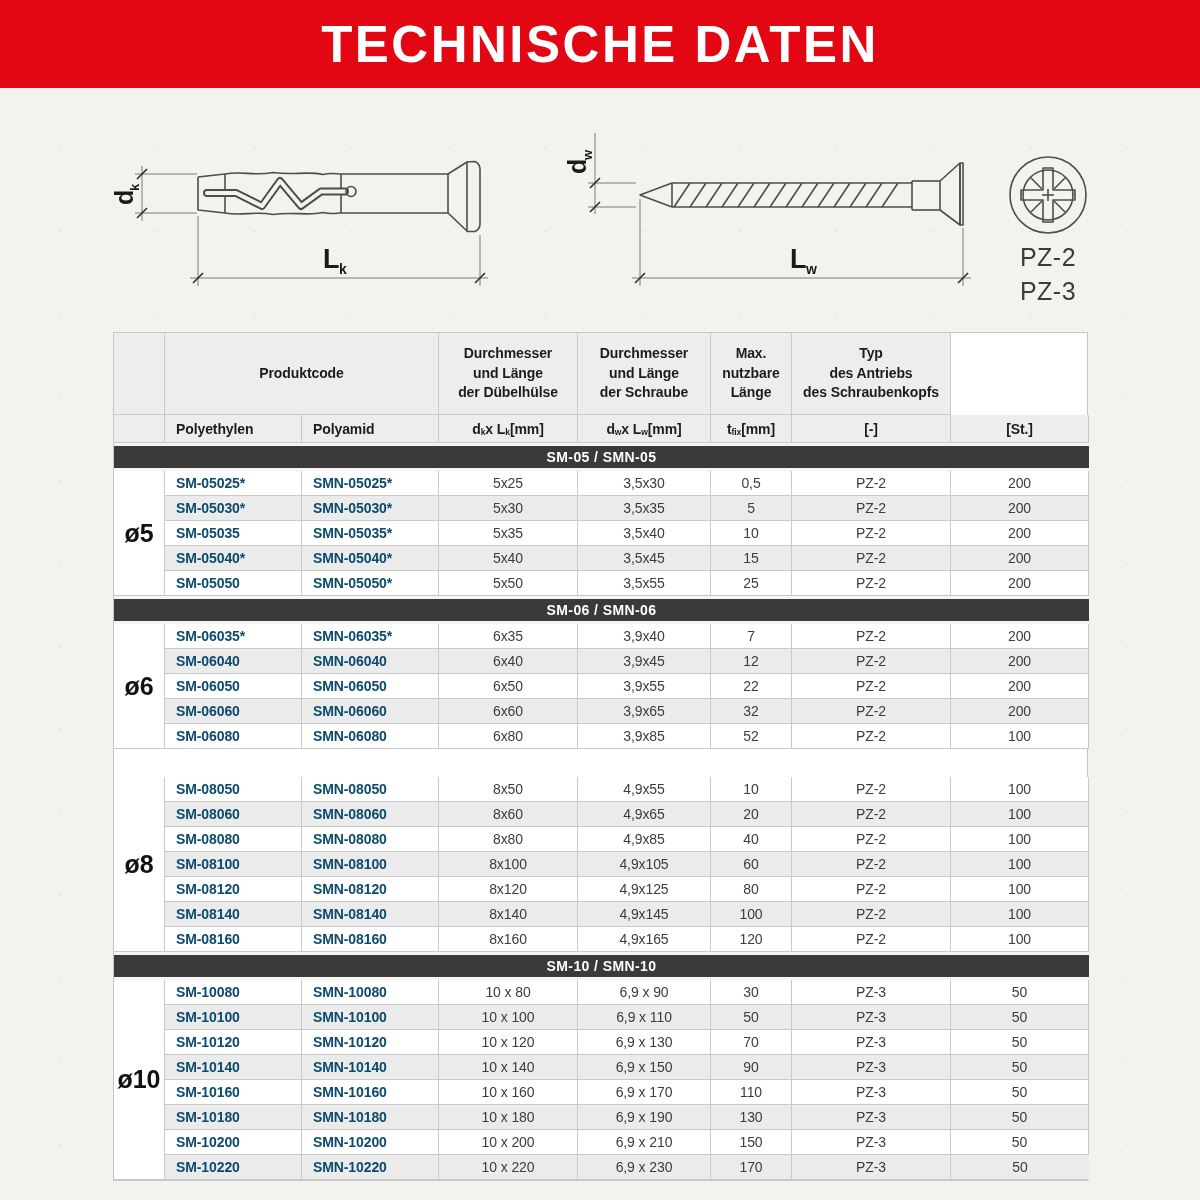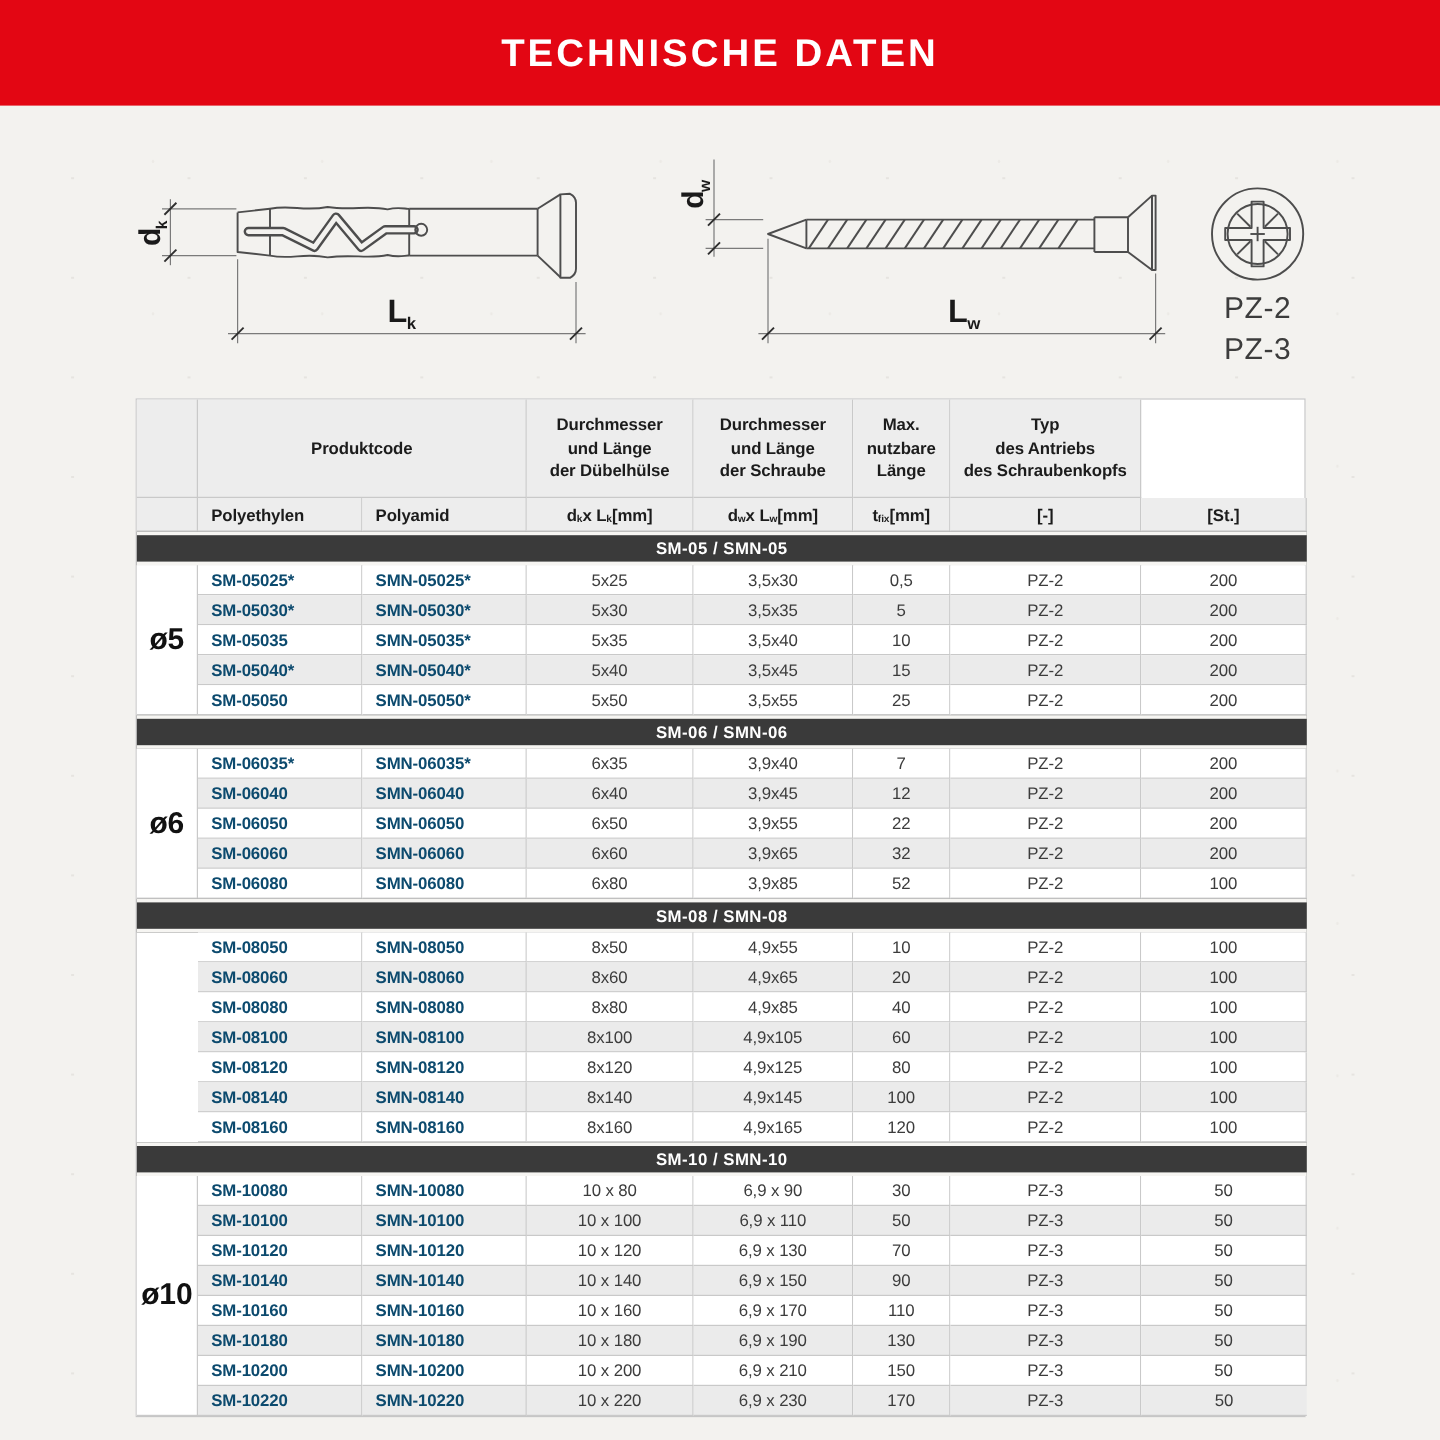--- a/index.html
+++ b/index.html
@@ -17,21 +17,21 @@
     color:#161616;
   }
 
   
   .banner {
     position:absolute; left:0; top:0; width:1200px; height:88px;
     background:#e30613;
     display:flex; align-items:center; justify-content:center;
   }
   .banner h1 {
-    color:#ffffff; font-size:32px; font-weight:700; letter-spacing:2.5px;
+    color:#ffffff; font-size:51px; font-weight:700; letter-spacing:2.5px;
   }
 
   
   svg { position:absolute; overflow:visible; }
   .draw { stroke:#4d4d4d; fill:none; stroke-width:1.6; stroke-linejoin:round; }
   .thin { stroke:#7a7a7a; fill:none; stroke-width:1; }
   .tick { stroke:#2e2e2e; stroke-width:1.6; }
   .slotpaper { stroke:#f3f2ef; fill:none; stroke-width:4; stroke-linecap:round; stroke-linejoin:round; }
   .slotdark  { stroke:#4d4d4d; fill:none; stroke-width:8; stroke-linecap:round; stroke-linejoin:round; }
   .dimtxt { font-family:"Liberation Sans","DejaVu Sans",sans-serif; font-weight:700; fill:#1a1a1a; }
@@ -321,21 +321,21 @@
     <div class="cell alt" style="grid-area: 13 / 6;">32</div>
     <div class="cell alt" style="grid-area: 13 / 7;">PZ-2</div>
     <div class="cell alt" style="grid-area: 13 / 8;">200</div>
     <div class="cell pc left" style="grid-area: 14 / 2;">SM-06080</div>
     <div class="cell pc left" style="grid-area: 14 / 3;">SMN-06080</div>
     <div class="cell" style="grid-area: 14 / 4;">6x80</div>
     <div class="cell" style="grid-area: 14 / 5;">3,9x85</div>
     <div class="cell" style="grid-area: 14 / 6;">52</div>
     <div class="cell" style="grid-area: 14 / 7;">PZ-2</div>
     <div class="cell" style="grid-area: 14 / 8;">100</div>
-    <div class="section-bar" style="grid-area: 15 / 1 / auto / -1;">SM-08 / SMN-08</div>
+    <div class="cell dia" style="grid-area: 16 / 1 / span 7;">ø8</div>
     <div class="cell pc left" style="grid-area: 16 / 2;">SM-08050</div>
     <div class="cell pc left" style="grid-area: 16 / 3;">SMN-08050</div>
     <div class="cell" style="grid-area: 16 / 4;">8x50</div>
     <div class="cell" style="grid-area: 16 / 5;">4,9x55</div>
     <div class="cell" style="grid-area: 16 / 6;">10</div>
     <div class="cell" style="grid-area: 16 / 7;">PZ-2</div>
     <div class="cell" style="grid-area: 16 / 8;">100</div>
     <div class="cell pc left alt" style="grid-area: 17 / 2;">SM-08060</div>
     <div class="cell pc left alt" style="grid-area: 17 / 3;">SMN-08060</div>
     <div class="cell alt" style="grid-area: 17 / 4;">8x60</div>

